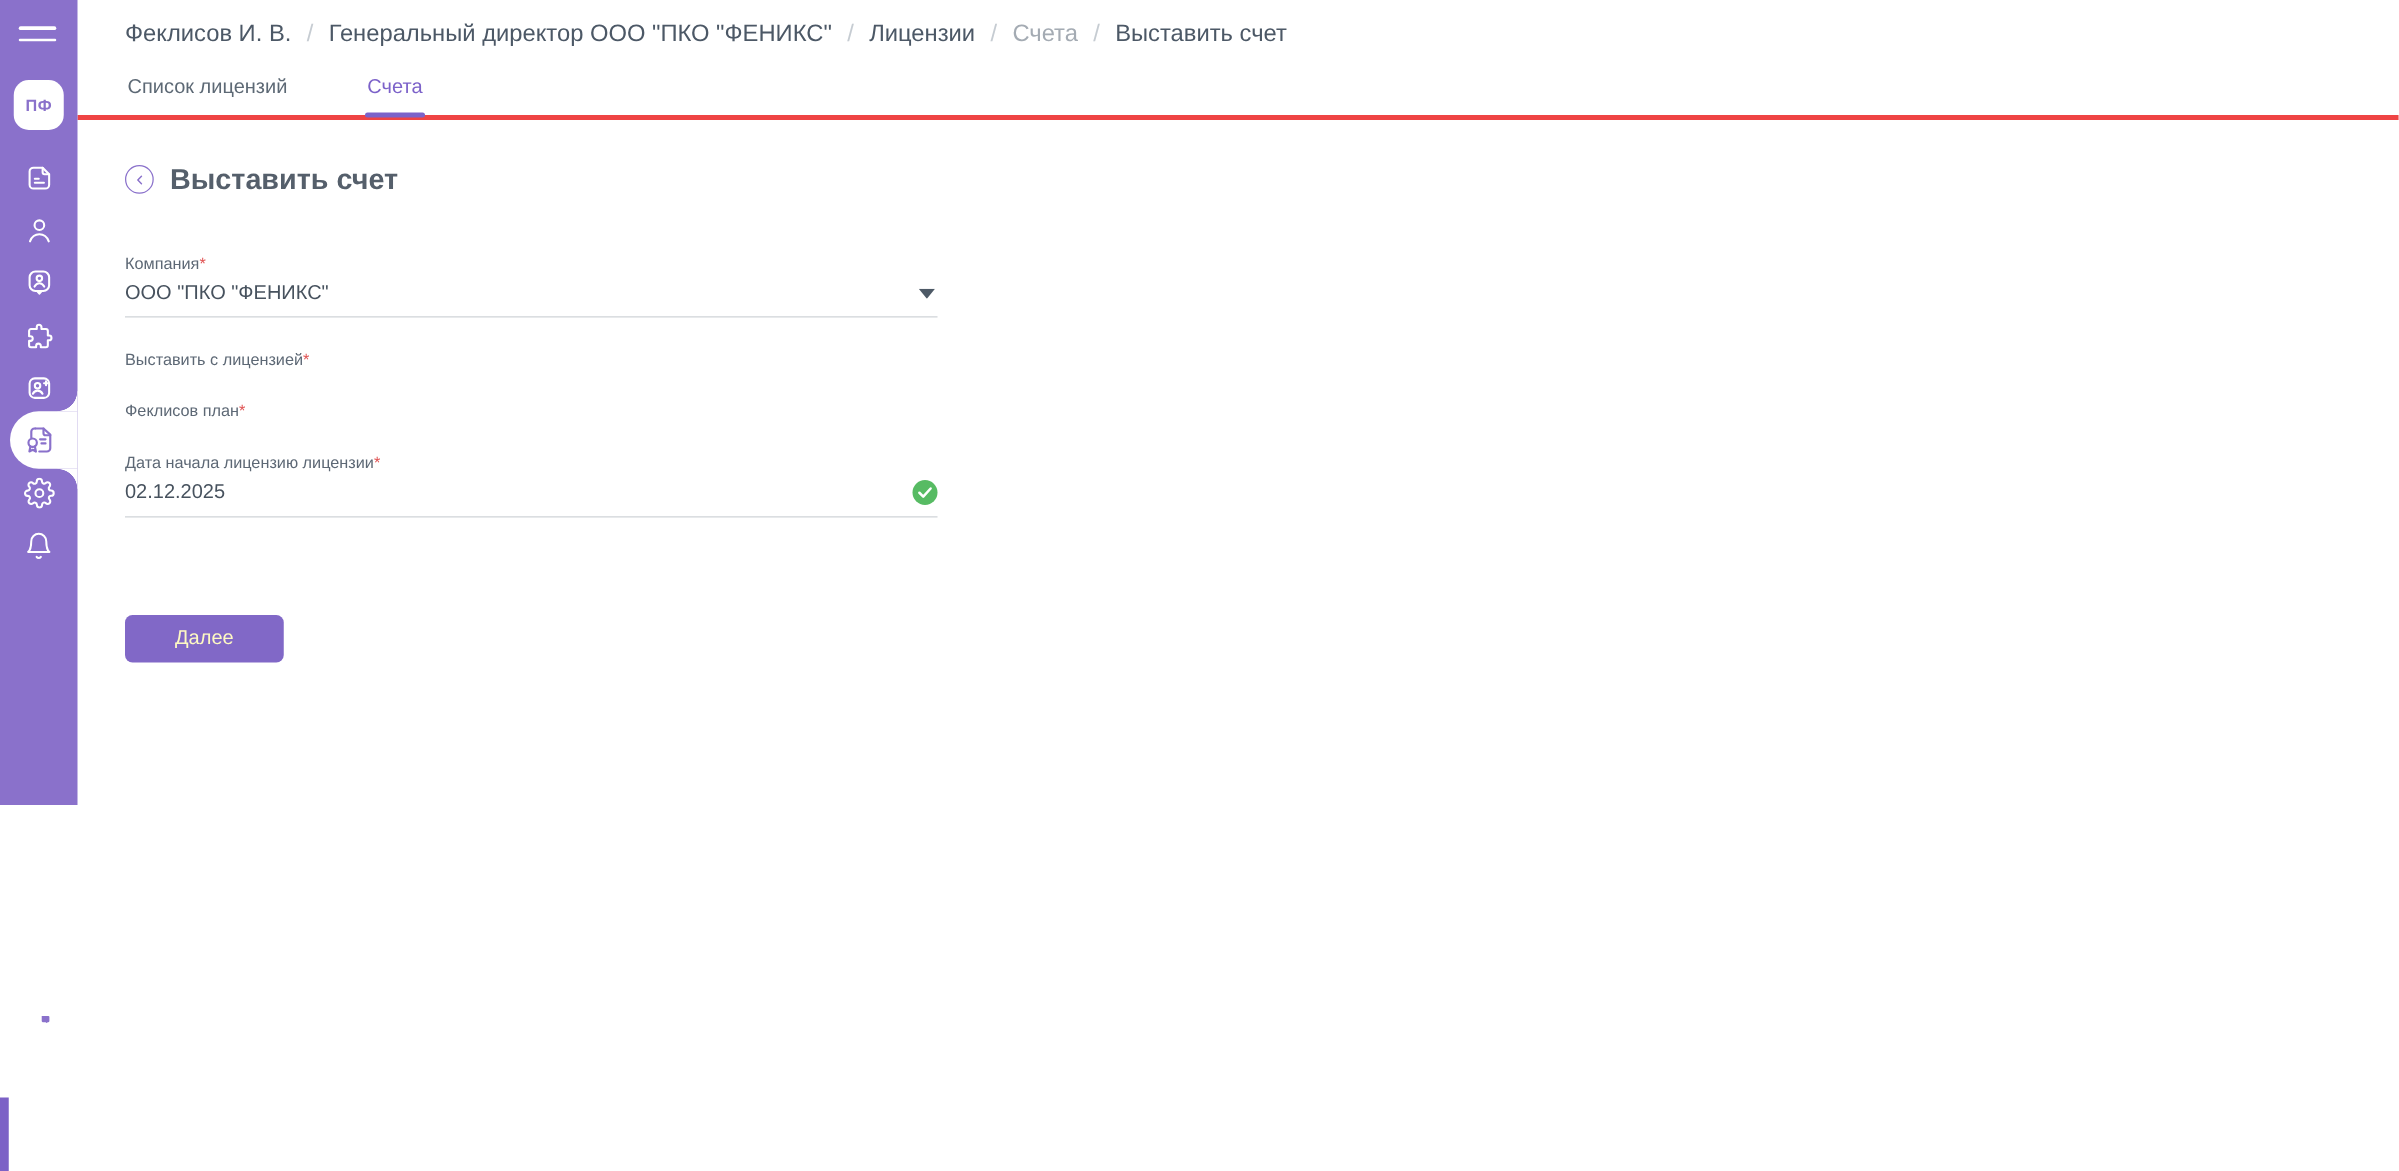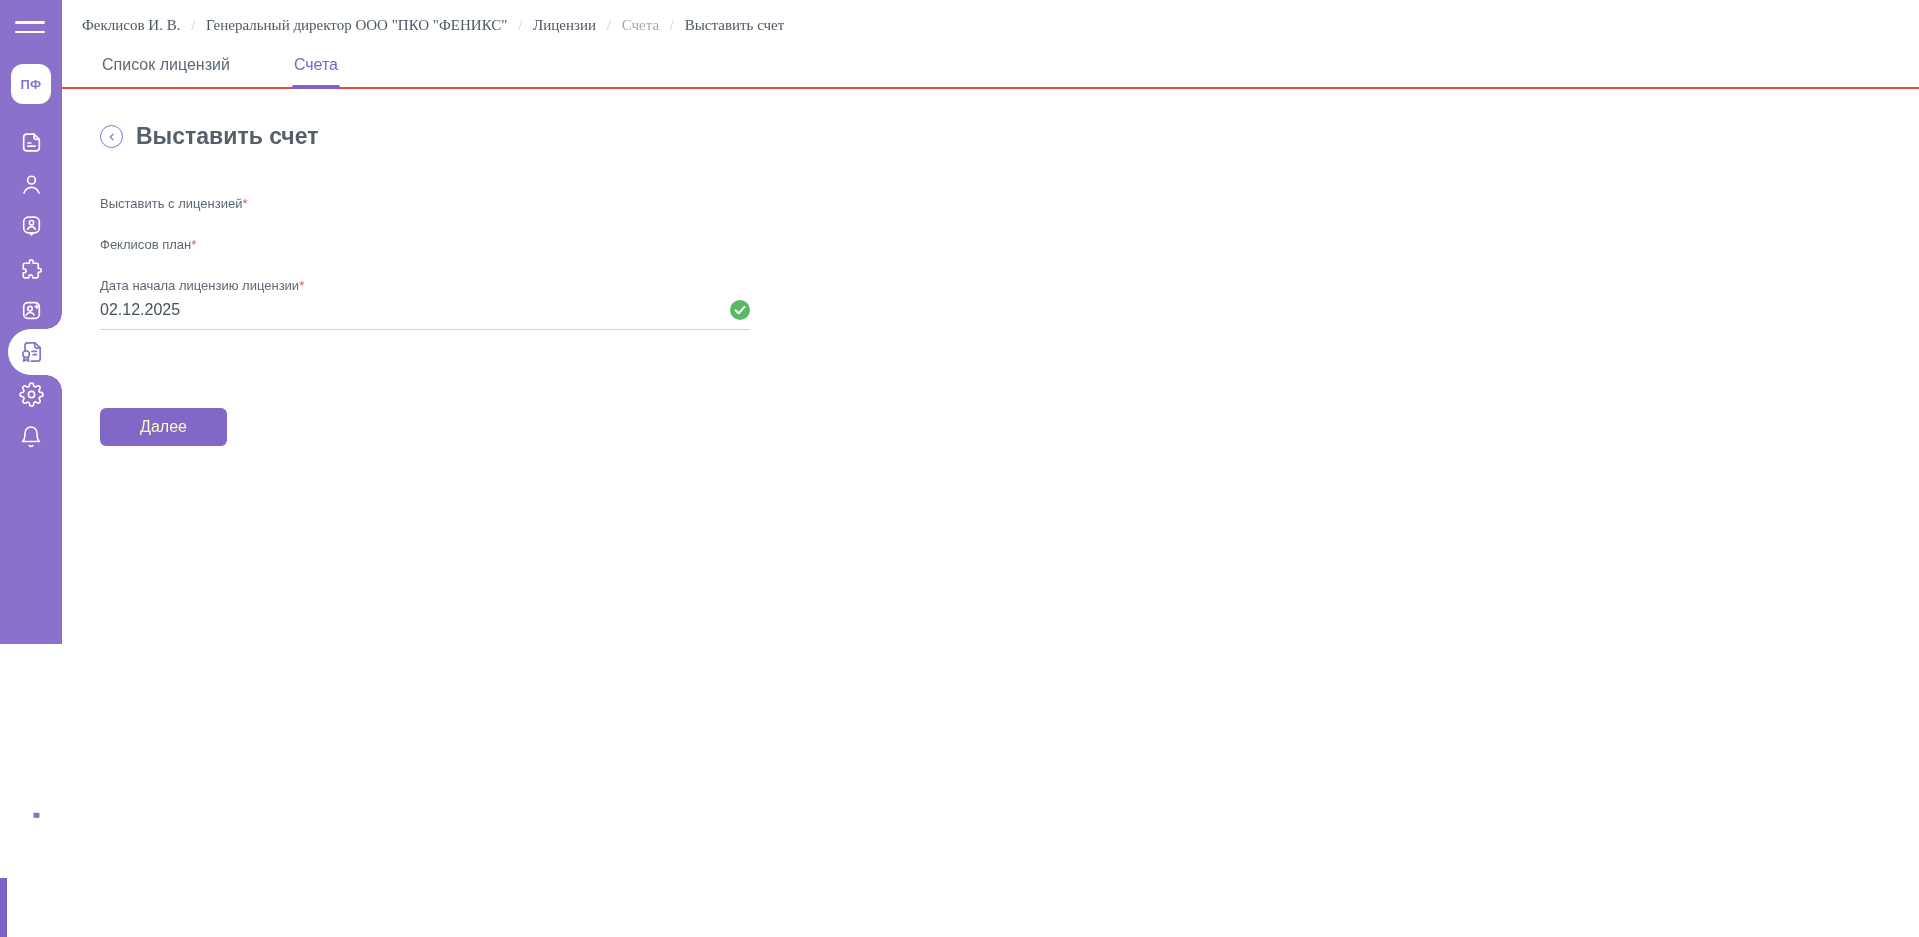--- a/index.html
+++ b/index.html
@@ -25,26 +25,26 @@
 
   .bubble { position:absolute; left:8px; top:329px; width:54px; height:46px;
     background:#ffffff; border-radius:23px 0 0 23px; z-index:5; }
   .scoop-top, .scoop-bottom { position:absolute; left:46px; width:16px; height:16px; z-index:5; }
   .scoop-top { top:313px; background:radial-gradient(circle 16px at 0 0, transparent 15.5px, #ffffff 16px); }
   .scoop-bottom { top:375px; background:radial-gradient(circle 16px at 0 100%, transparent 15.5px, #ffffff 16px); }
 
   
   .main { margin-left:62px; }
 
-  .breadcrumb { padding:17px 20px 0 20px; font-size:15px; color:#4c5866; white-space:nowrap;font-family:Liberation Serif, serif; }
+  .breadcrumb { padding:17px 20px 0 38px; font-size:19px; color:#4c5866; white-space:nowrap; }
   .breadcrumb .sep { color:#c6ccd2; margin:0 7px; }
   .breadcrumb .crumb { cursor:pointer; }
   .breadcrumb .muted { color:#a4abb3; cursor:default; }
 
-  .tabs { display:flex; padding-left:38px; margin-top:13px; border-bottom:2px solid #ef4444; }
+  .tabs { display:flex; padding-left:38px; margin-top:13px; border-bottom:4px solid #ef4444; }
   .tab { font-size:16px; color:#5d6975; padding:9px 2px 13px; margin-right:60px; position:relative; cursor:pointer; }
   .tab.active { color:#7c62c9; }
   .tab.active::after { content:""; position:absolute; left:0; right:0; bottom:-2px; height:4px;
     border-radius:3px; background:#7c62c9; }
 
   .content { padding:34px 0 0 38px; }
   .page-head { display:flex; align-items:center; gap:13px; }
   .back-btn { width:23px; height:23px; min-width:23px; border:1.5px solid #8a71cb; border-radius:50%;
     background:#fff; display:flex; align-items:center; justify-content:center; cursor:pointer; padding:0; }
   .page-title { font-size:23px; font-weight:bold; color:#555f6b; }
@@ -203,20 +203,33 @@
       <button class="back-btn">
         <svg width="14" height="14" viewBox="0 0 24 24" fill="none" stroke="#8a71cb" stroke-width="2" stroke-linecap="round" stroke-linejoin="round">
           <path d="M14 7l-5 5 5 5"></path>
         </svg>
       </button>
       <h1 class="page-title" style="margin:0">Выставить счет</h1>
     </div>
 
     <div class="form">
 
+      <div class="field">
+        <div class="field-label">
+          <span>Компания</span><span class="req">*</span>
+        </div>
+        <div class="field-row">
+          <span class="field-value">ООО "ПКО "ФЕНИКС"</span>
+          <span class="caret">
+            <svg width="13" height="8" viewBox="0 0 13 8">
+                <polygon points="0,0 13,0 6.5,8" fill="#4d5966"></polygon>
+              </svg>
+          </span>
+        </div>
+      </div>
 
       <div class="field">
         <div class="field-label">
           <span>Выставить с лицензией</span><span class="req">*</span>
         </div>
       </div>
 
       <div class="field">
         <div class="field-label">
           <span>Феклисов план</span><span class="req">*</span>

